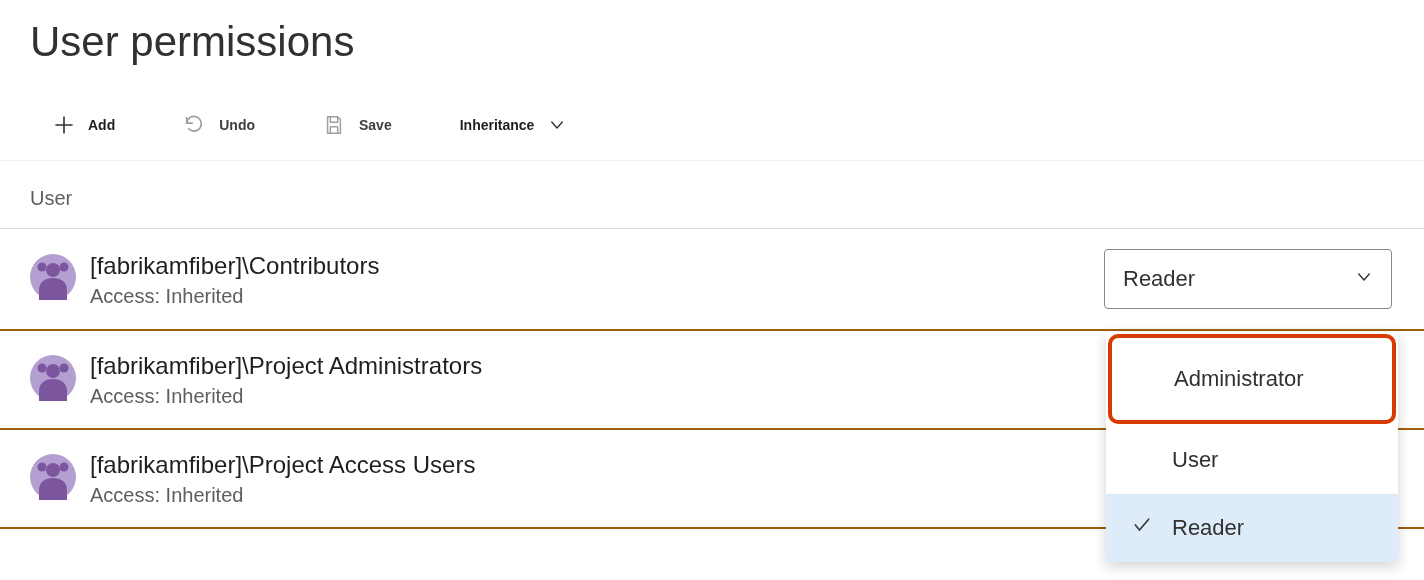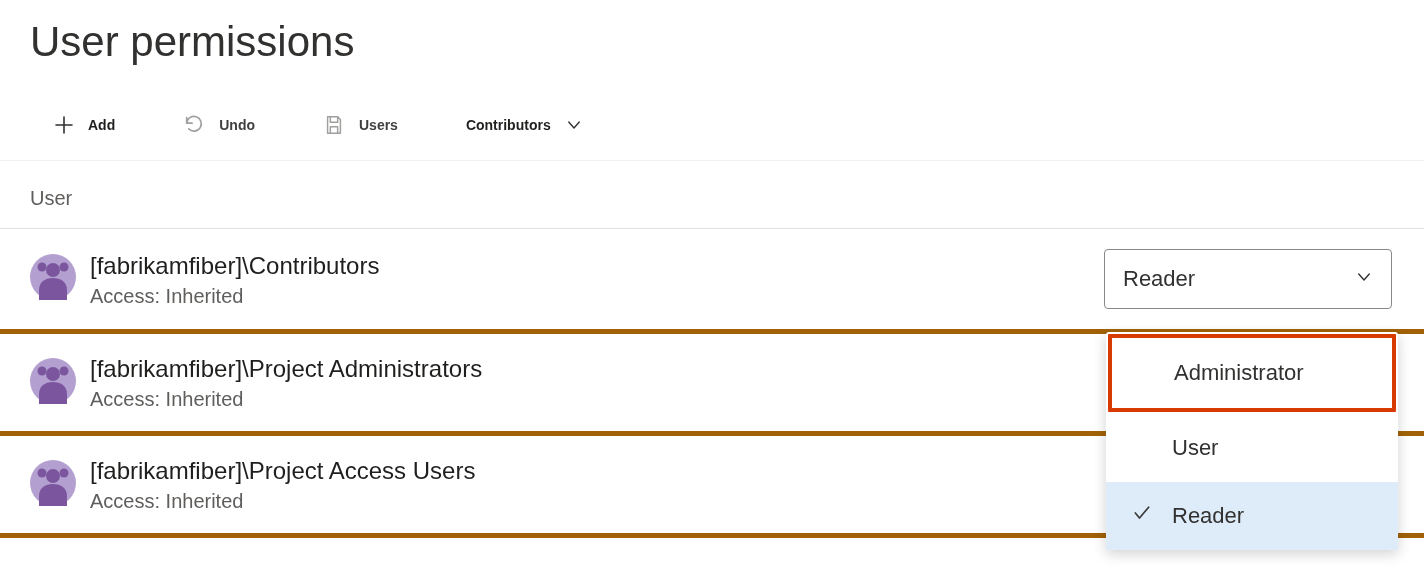--- a/index.html
+++ b/index.html
@@ -52,21 +52,21 @@
     border-bottom: 1px solid #e1dfdd;
     color: #605e5c;
     font-size: 20px;
   }
   .col-user { flex: 1; }
   .col-role { width: 310px; }
   .row {
     display: flex;
     align-items: center;
     padding: 20px 30px;
-    border-bottom: 5px solid #a16207;
+    border-bottom: 2px solid #a16207;
   }
   .row .avatar {
     flex: 0 0 46px;
     margin-right: 14px;
   }
   .row .info { flex: 1; }
   .row .name {
     font-size: 24px;
     color: #201f1e;
     line-height: 1.25;
@@ -109,23 +109,23 @@
     align-items: center;
     font-size: 22px;
     padding-left: 66px;
     position: relative;
     cursor: pointer;
   }
   .dropdown .opt.selected { background: #deecf9; }
   .dropdown .opt.highlight {
     border: 4px solid #d83b01;
     padding-left: 62px;
-    height: 78px;
+    height: 90px;
     margin: 2px;
-    border-radius: 1px;
+    border-radius: 10px;
   }
   .dropdown .check {
     position: absolute;
     left: 26px;
     top: 50%;
     transform: translateY(-50%);
     color: #3b3a39;
   }
 </style>
 </head>
@@ -150,24 +150,24 @@
           </svg>
       </span>
       <span class="lbl">Undo</span>
     </span>
     <span class="tb-item disabled">
       <span class="ico">
         <svg width="22" height="22" viewBox="0 0 24 24">
             <path d="M5 3h11l3 3v15H5V3zm3 0v6h8V3M8 21v-7h8v7" stroke="currentColor" stroke-width="1.6" fill="none" stroke-linejoin="round"></path>
           </svg>
       </span>
-      <span class="lbl">Users</span>
+      <span class="lbl">Save</span>
     </span>
     <span class="tb-item enabled">
-      <span class="lbl">Contributors</span>
+      <span class="lbl">Inheritance</span>
       <span class="ico">
         <svg width="18" height="18" viewBox="0 0 24 24">
             <path d="M5 8l7 8 7-8" stroke="currentColor" stroke-width="1.8" fill="none" stroke-linecap="round" stroke-linejoin="round"></path>
           </svg>
       </span>
     </span>
   </div>
 
   <div class="header-row">
     <div class="col-user">User</div>

